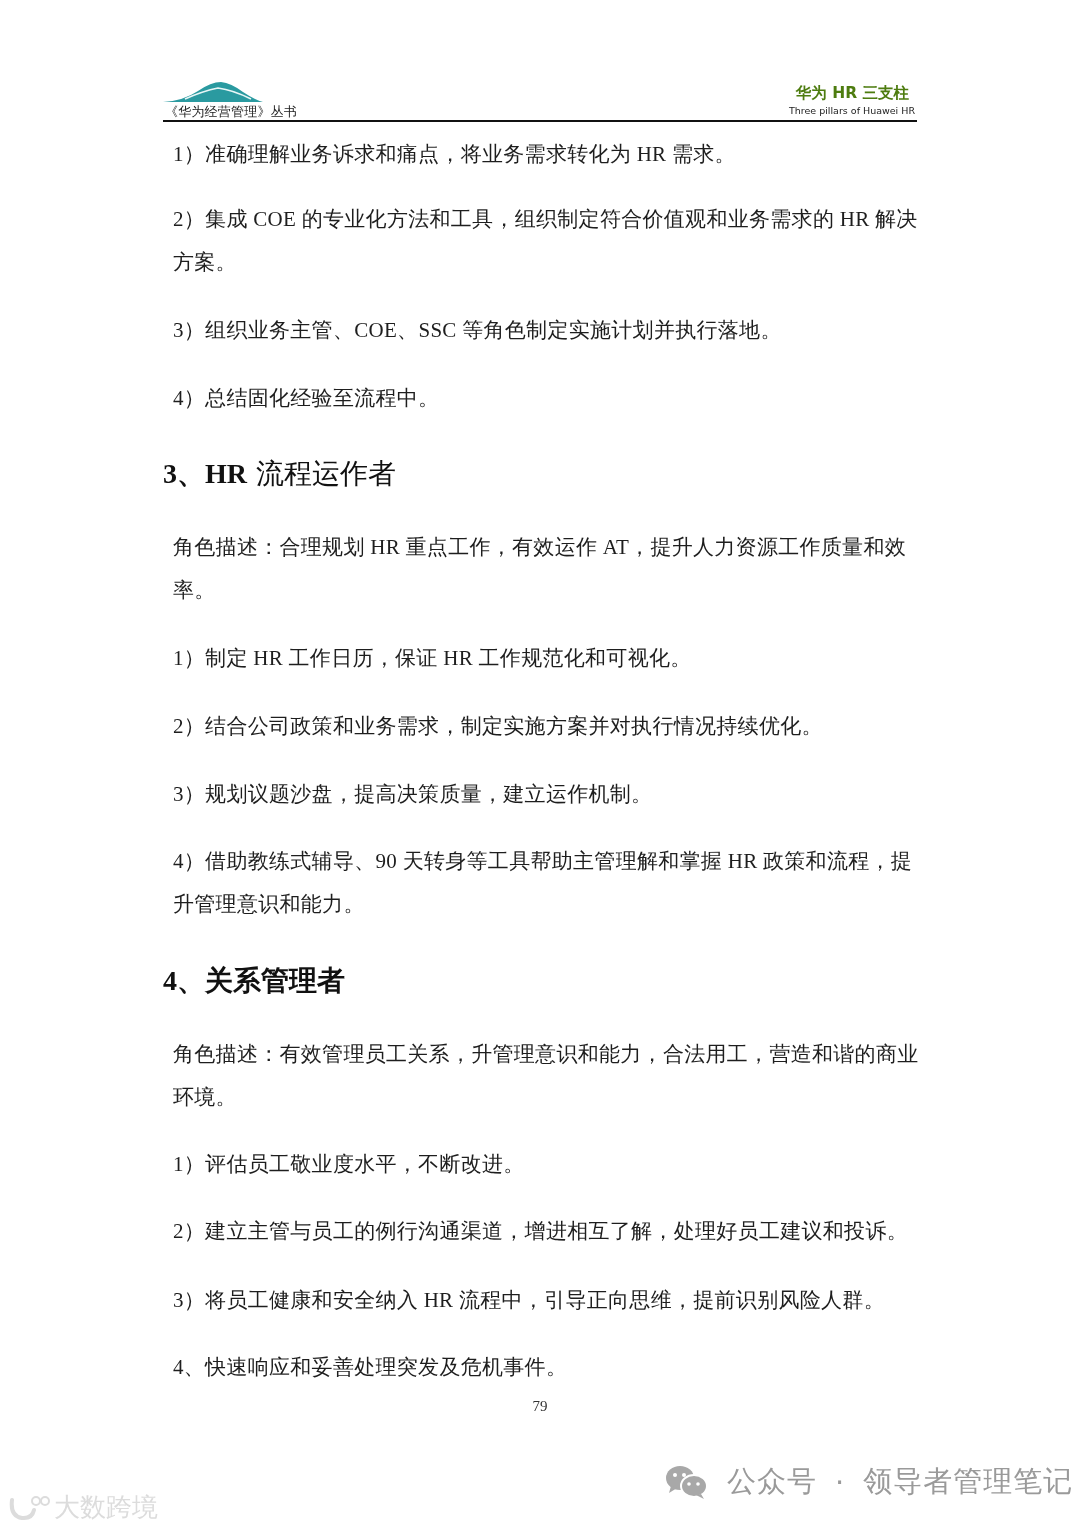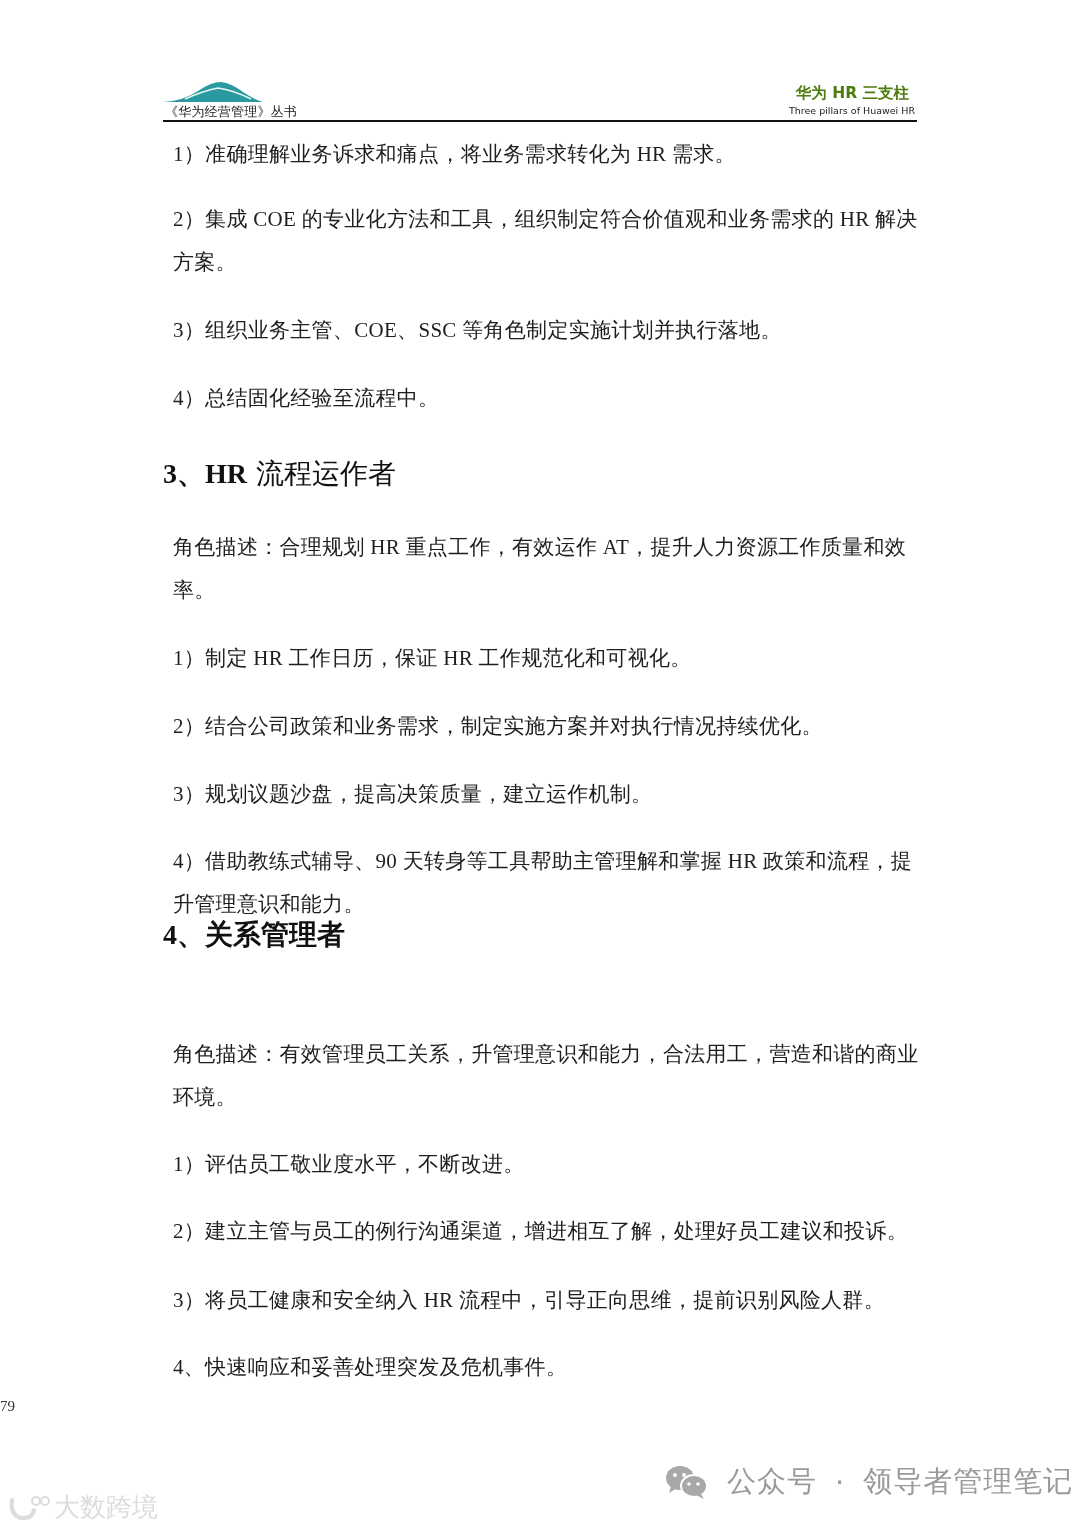--- a/index.html
+++ b/index.html
@@ -25,21 +25,21 @@
 
   .content { position: absolute; left: 163px; top: 0; width: 760px; }
   .p {
     position: absolute; left: 0; width: 760px;
     font-size: 21px; line-height: 43px; color: #1e1e1e; letter-spacing: 0.3px; margin-left: 10px;
   }
   .h {
     position: absolute; left: 0; font-size: 28px; font-weight: bold; color: #111; white-space: nowrap;
   }
   .page-num {
-    position: absolute; left: 0; top: 1398px; width: 1080px; 
+    position: absolute; left: 0; top: 1398px; width: 1080px; text-align: center;
     font-size: 15px; color: #333;
   }
   .wm-left {
     position: absolute; left: 8px; top: 1490px; display: flex; align-items: center;
     gap: 4px; color: #dcdcdc; font-family: "DejaVu Sans", sans-serif; font-size: 26px;
   }
   .wm-right {
     position: absolute; left: 665px; top: 1462px; display: flex; align-items: center;
     gap: 18px; color: #9a9a9a; font-family: "DejaVu Sans", sans-serif; font-size: 29px;
     letter-spacing: 1px;
@@ -69,21 +69,21 @@
   <div class="h" style="top:455px"><span>3、</span><span style="font-family:'Liberation Serif',serif;">HR</span><span style="font-weight:normal;font-family:'DejaVu Sans',sans-serif;"> 流程运作者</span></div>
 
   <div class="p" style="top:526px">角色描述：合理规划 HR 重点工作，有效运作 AT，提升人力资源工作质量和效</div>
   <div class="p" style="top:569px">率。</div>
   <div class="p" style="top:637px">1）制定 HR 工作日历，保证 HR 工作规范化和可视化。</div>
   <div class="p" style="top:705px">2）结合公司政策和业务需求，制定实施方案并对执行情况持续优化。</div>
   <div class="p" style="top:773px">3）规划议题沙盘，提高决策质量，建立运作机制。</div>
   <div class="p" style="top:840px">4）借助教练式辅导、90 天转身等工具帮助主管理解和掌握 HR 政策和流程，提</div>
   <div class="p" style="top:883px">升管理意识和能力。</div>
 
-  <div class="h" style="top:916px">4、关系管理者</div>
+  <div class="h" style="top:962px">4、关系管理者</div>
 
   <div class="p" style="top:1033px">角色描述：有效管理员工关系，升管理意识和能力，合法用工，营造和谐的商业</div>
   <div class="p" style="top:1076px">环境。</div>
   <div class="p" style="top:1143px">1）评估员工敬业度水平，不断改进。</div>
   <div class="p" style="top:1210px">2）建立主管与员工的例行沟通渠道，增进相互了解，处理好员工建议和投诉。</div>
   <div class="p" style="top:1279px">3）将员工健康和安全纳入 HR 流程中，引导正向思维，提前识别风险人群。</div>
   <div class="p" style="top:1346px">4、快速响应和妥善处理突发及危机事件。</div>
 </div>
 
 <div class="page-num">79</div>

